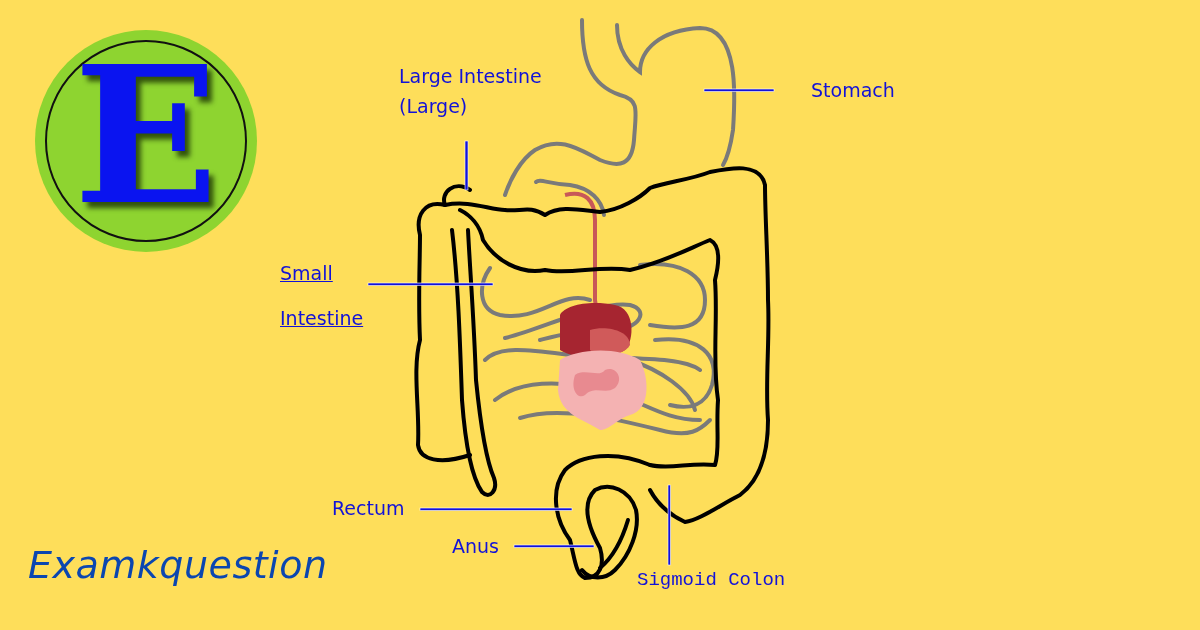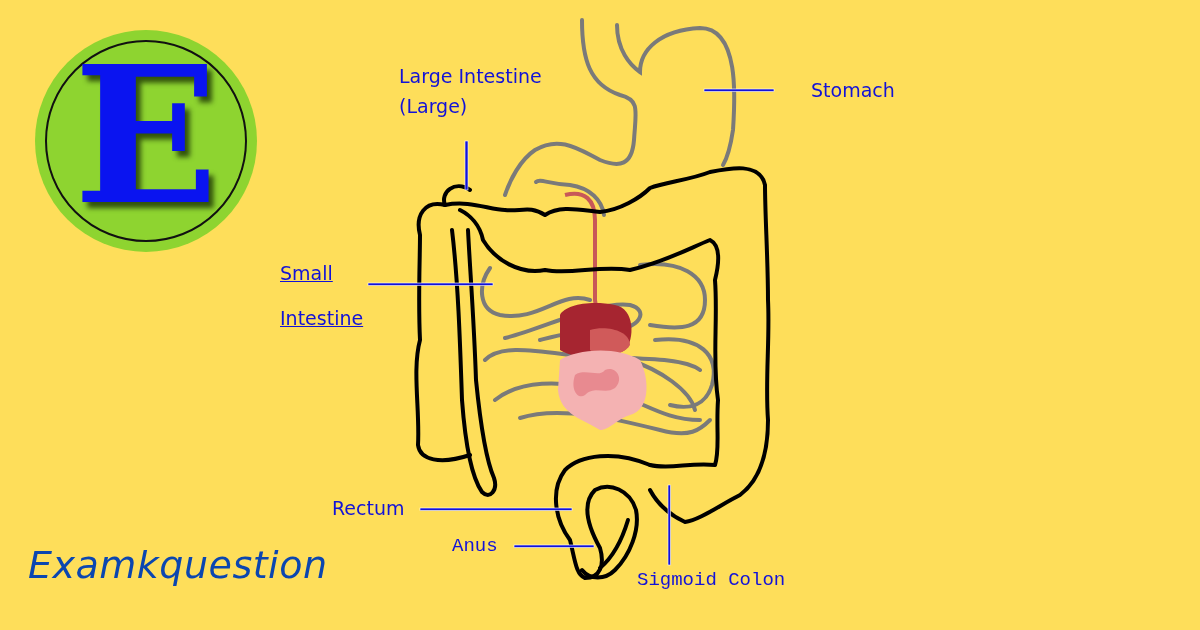--- a/index.html
+++ b/index.html
@@ -91,14 +91,14 @@
     <rect x="668" y="485" width="2.5" height="80" fill="#1212D8" stroke="#fff" stroke-width="0.6"></rect>
   </g>
 </svg>
 
 <div class="lbl" style="left:399px; top:62px;">Large Intestine</div>
 <div class="lbl" style="left:399px; top:92px;">(Large)</div>
 <div class="lbl" style="left:811px; top:76px;">Stomach</div>
 <div class="lbl" style="left:280px; top:259px;text-decoration:underline;">Small</div>
 <div class="lbl" style="left:280px; top:304px;text-decoration:underline;">Intestine</div>
 <div class="lbl" style="left:332px; top:494px;text-align:center;">Rectum</div>
-<div class="lbl" style="left:452px; top:532px;font-family:Liberation Mono, monospace;">Anus</div>
+<div class="lbl" style="left:452px; top:532px;">Anus</div>
 <div class="lbl" style="left:637px; top:566px;font-family:Liberation Mono, monospace;">Sigmoid Colon</div>
 
 </body></html>

